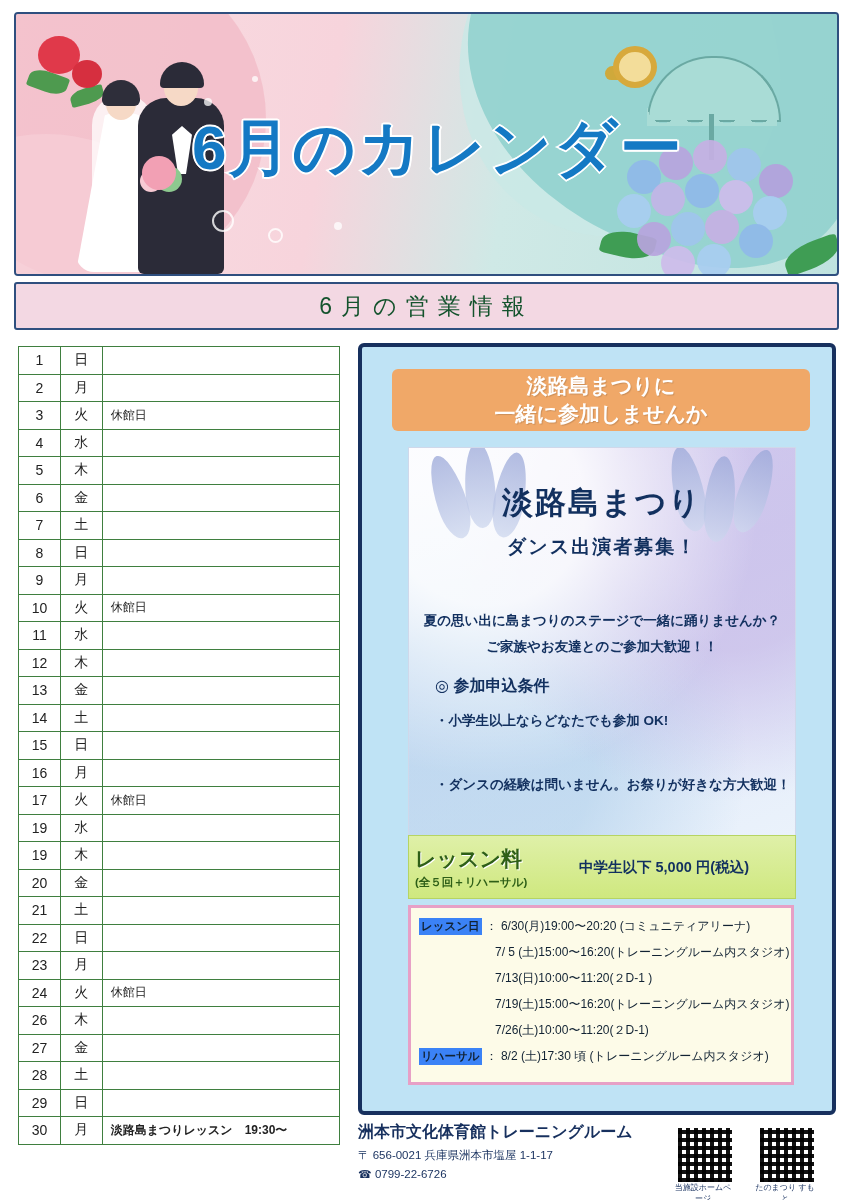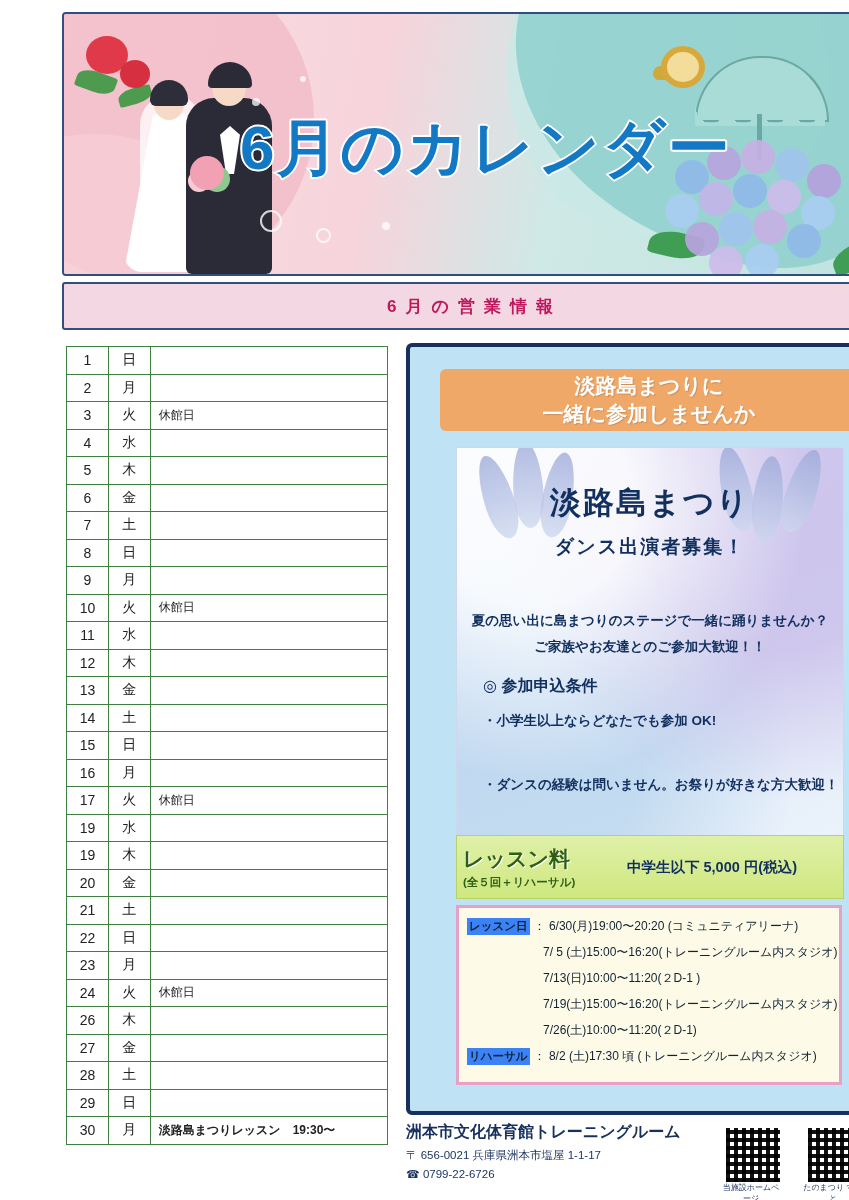--- a/index.html
+++ b/index.html
@@ -6,21 +6,20 @@
   body{
     width:849px;height:1200px;
     background:#ffffff;
     font-family:"Liberation Sans","DejaVu Sans",sans-serif;
     position:relative;
     overflow:hidden;
   }
   .page{
     position:absolute;inset:0;
     padding:4px;
-    margin-left:48px;
   }
 
   
   .hero{
     position:absolute;left:14px;top:12px;width:821px;height:260px;
     border:2px solid #2f4f7f;
     border-radius:4px;
     background:linear-gradient(100deg,#f9dde2 0%,#f7d4dc 38%,#cfe9e6 60%,#bfe3df 100%);
     overflow:hidden;
   }
@@ -155,21 +154,21 @@
 
   
   .subbar{
     position:absolute;left:14px;top:282px;width:821px;height:44px;
     background:#f3d8e3;
     border:2px solid #2f4f7f;
     border-radius:3px;
     display:flex;align-items:center;justify-content:center;
   }
   .subbar .txt{
-    font-size:17px;font-weight:bold;color:#be185d;letter-spacing:9px;
+    font-size:23px;font-weight:normal;color:#14532d;letter-spacing:9px;
   }
 
   
   .caltable{
     position:absolute;left:18px;top:346px;width:322px;
     border-collapse:collapse;
     font-size:14px;
   }
   .caltable td{
     border:1px solid #3f7f3f;

